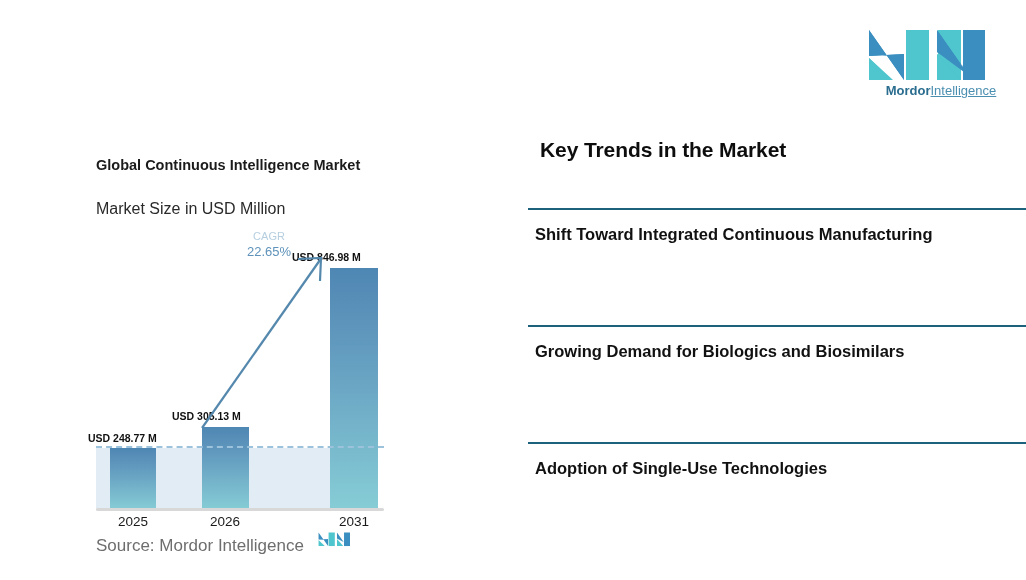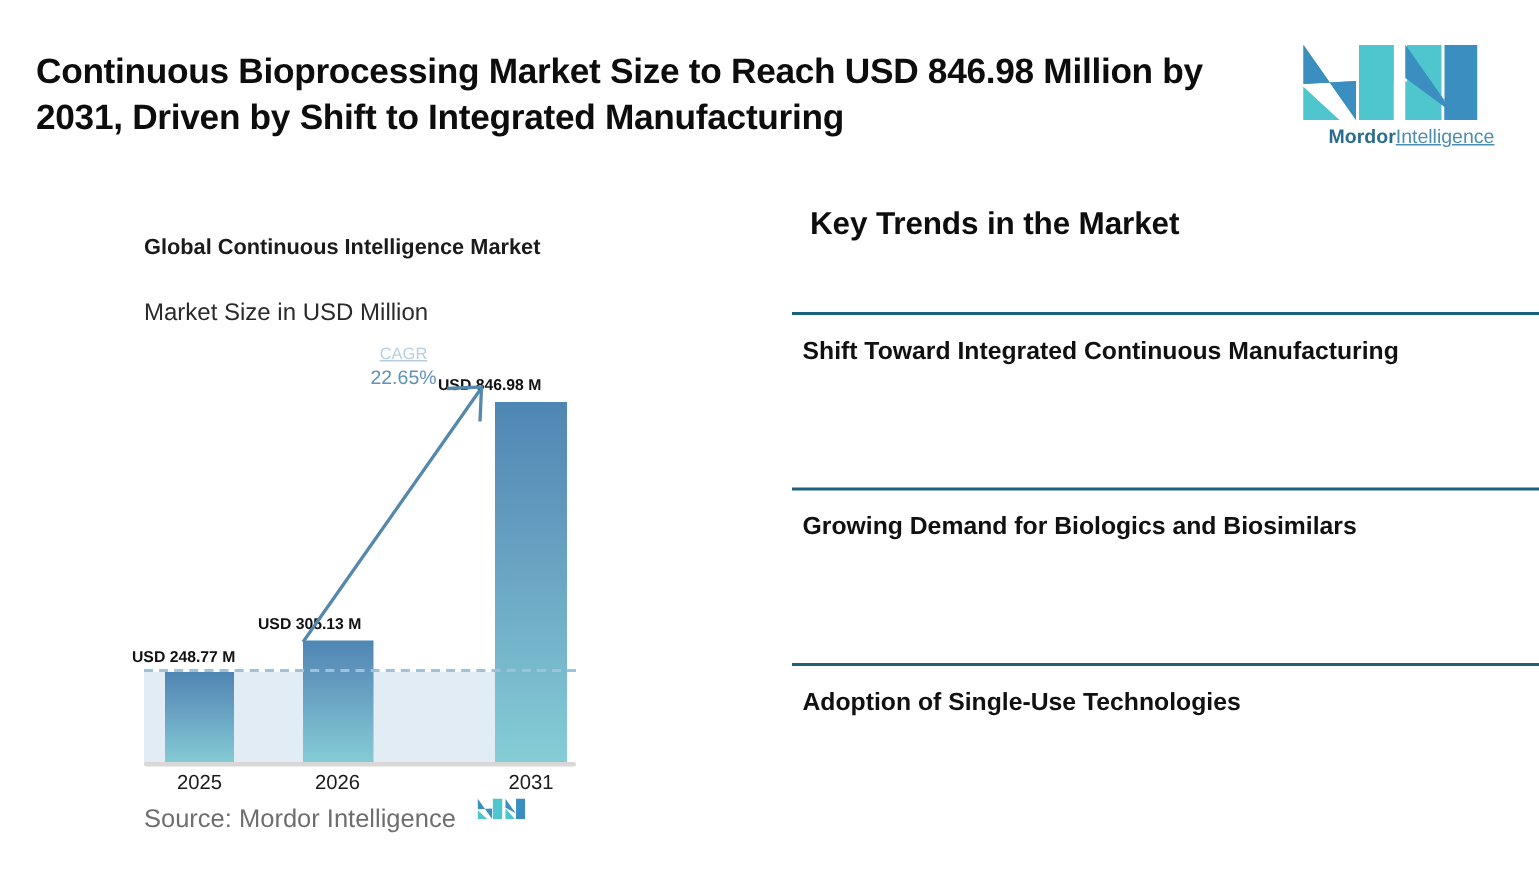--- a/index.html
+++ b/index.html
@@ -138,21 +138,21 @@
   .bar-label.l2031 { left: 196px; bottom: 247px; }
 
   .cagr {
     position: absolute;
     left: 142px;
     bottom: 250px;
     width: 62px;
     text-align: center;
     line-height: 1.25;
   }
-  .cagr .k { font-size: 11px; color: #b6cfe0; text-decoration: underline; }
+  .cagr .k { font-size: 11px; color: #b6cfe0; }
   .cagr .v { font-size: 13px; color: #5f93bb; }
 
   .arrow { position: absolute; left: 0; top: 0; width: 288px; height: 280px; }
 
   .xaxis {
     position: absolute;
     left: 96px;
     top: 394px;
     width: 288px;
     height: 22px;
@@ -211,21 +211,20 @@
     font-size: 16.5px;
     font-weight: bold;
     line-height: 1.55;
     color: #111111;
   }
 </style>
 </head>
 <body>
 
 <div class="header">
-  <div class="headline">Continuous Bioprocessing Market Size to Reach USD 846.98 Million by 2031, Driven by Shift to Integrated Manufacturing</div>
 
   <div class="logo-block">
     <div class="logo-mark">
       <svg width="118" height="52" viewBox="0 0 118 52" xmlns="http://www.w3.org/2000/svg">
         <polygon points="2,52 2,30 26,52" fill="#4fc5cd"></polygon>
         <polygon points="2,28 2,2 37,52 37,26" fill="#3b8fc0"></polygon>
         <polygon points="39,2 62,2 62,52 39,52" fill="#4fc5cd" opacity="0.95"></polygon>
         <polygon points="40,2 62,2 62,28 40,2" fill="#4fc5cd"></polygon>
         <polygon points="40,6 40,52 62,52 62,34" fill="#3b8fc0" opacity="0"></polygon>
         <polygon points="71,2 94,2 94,52 71,52" fill="#4fc5cd"></polygon>

